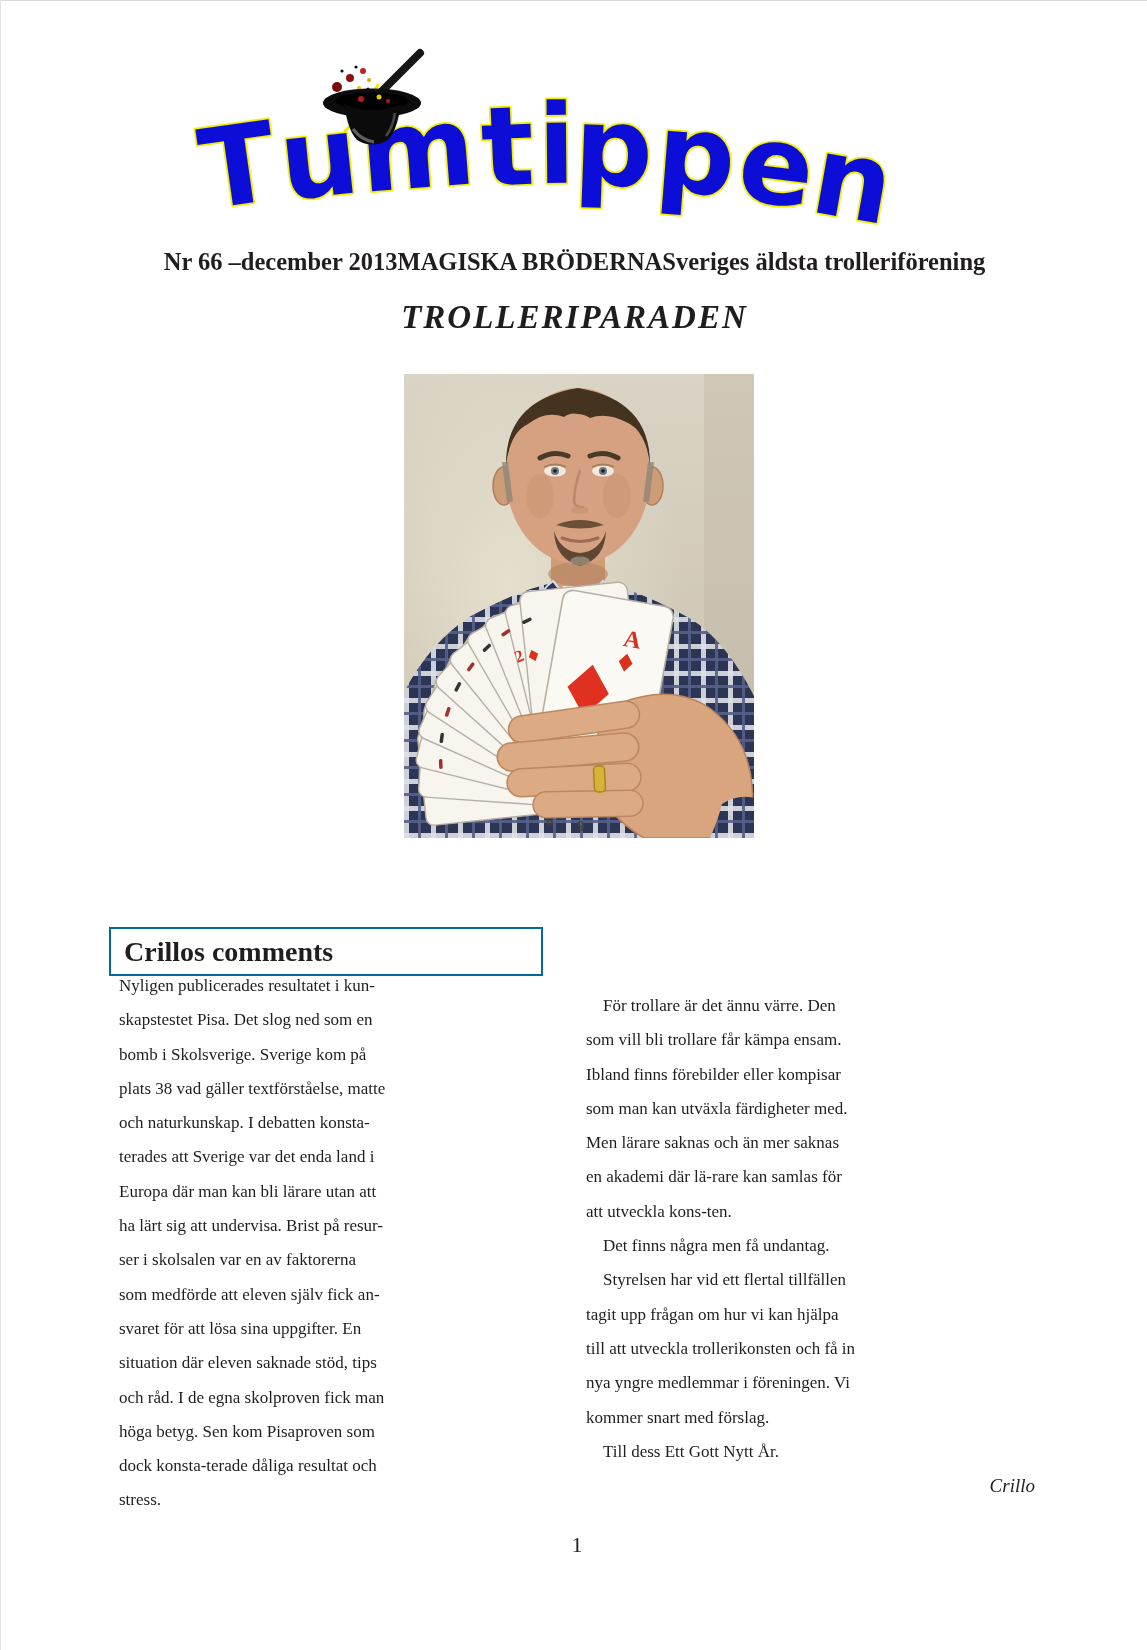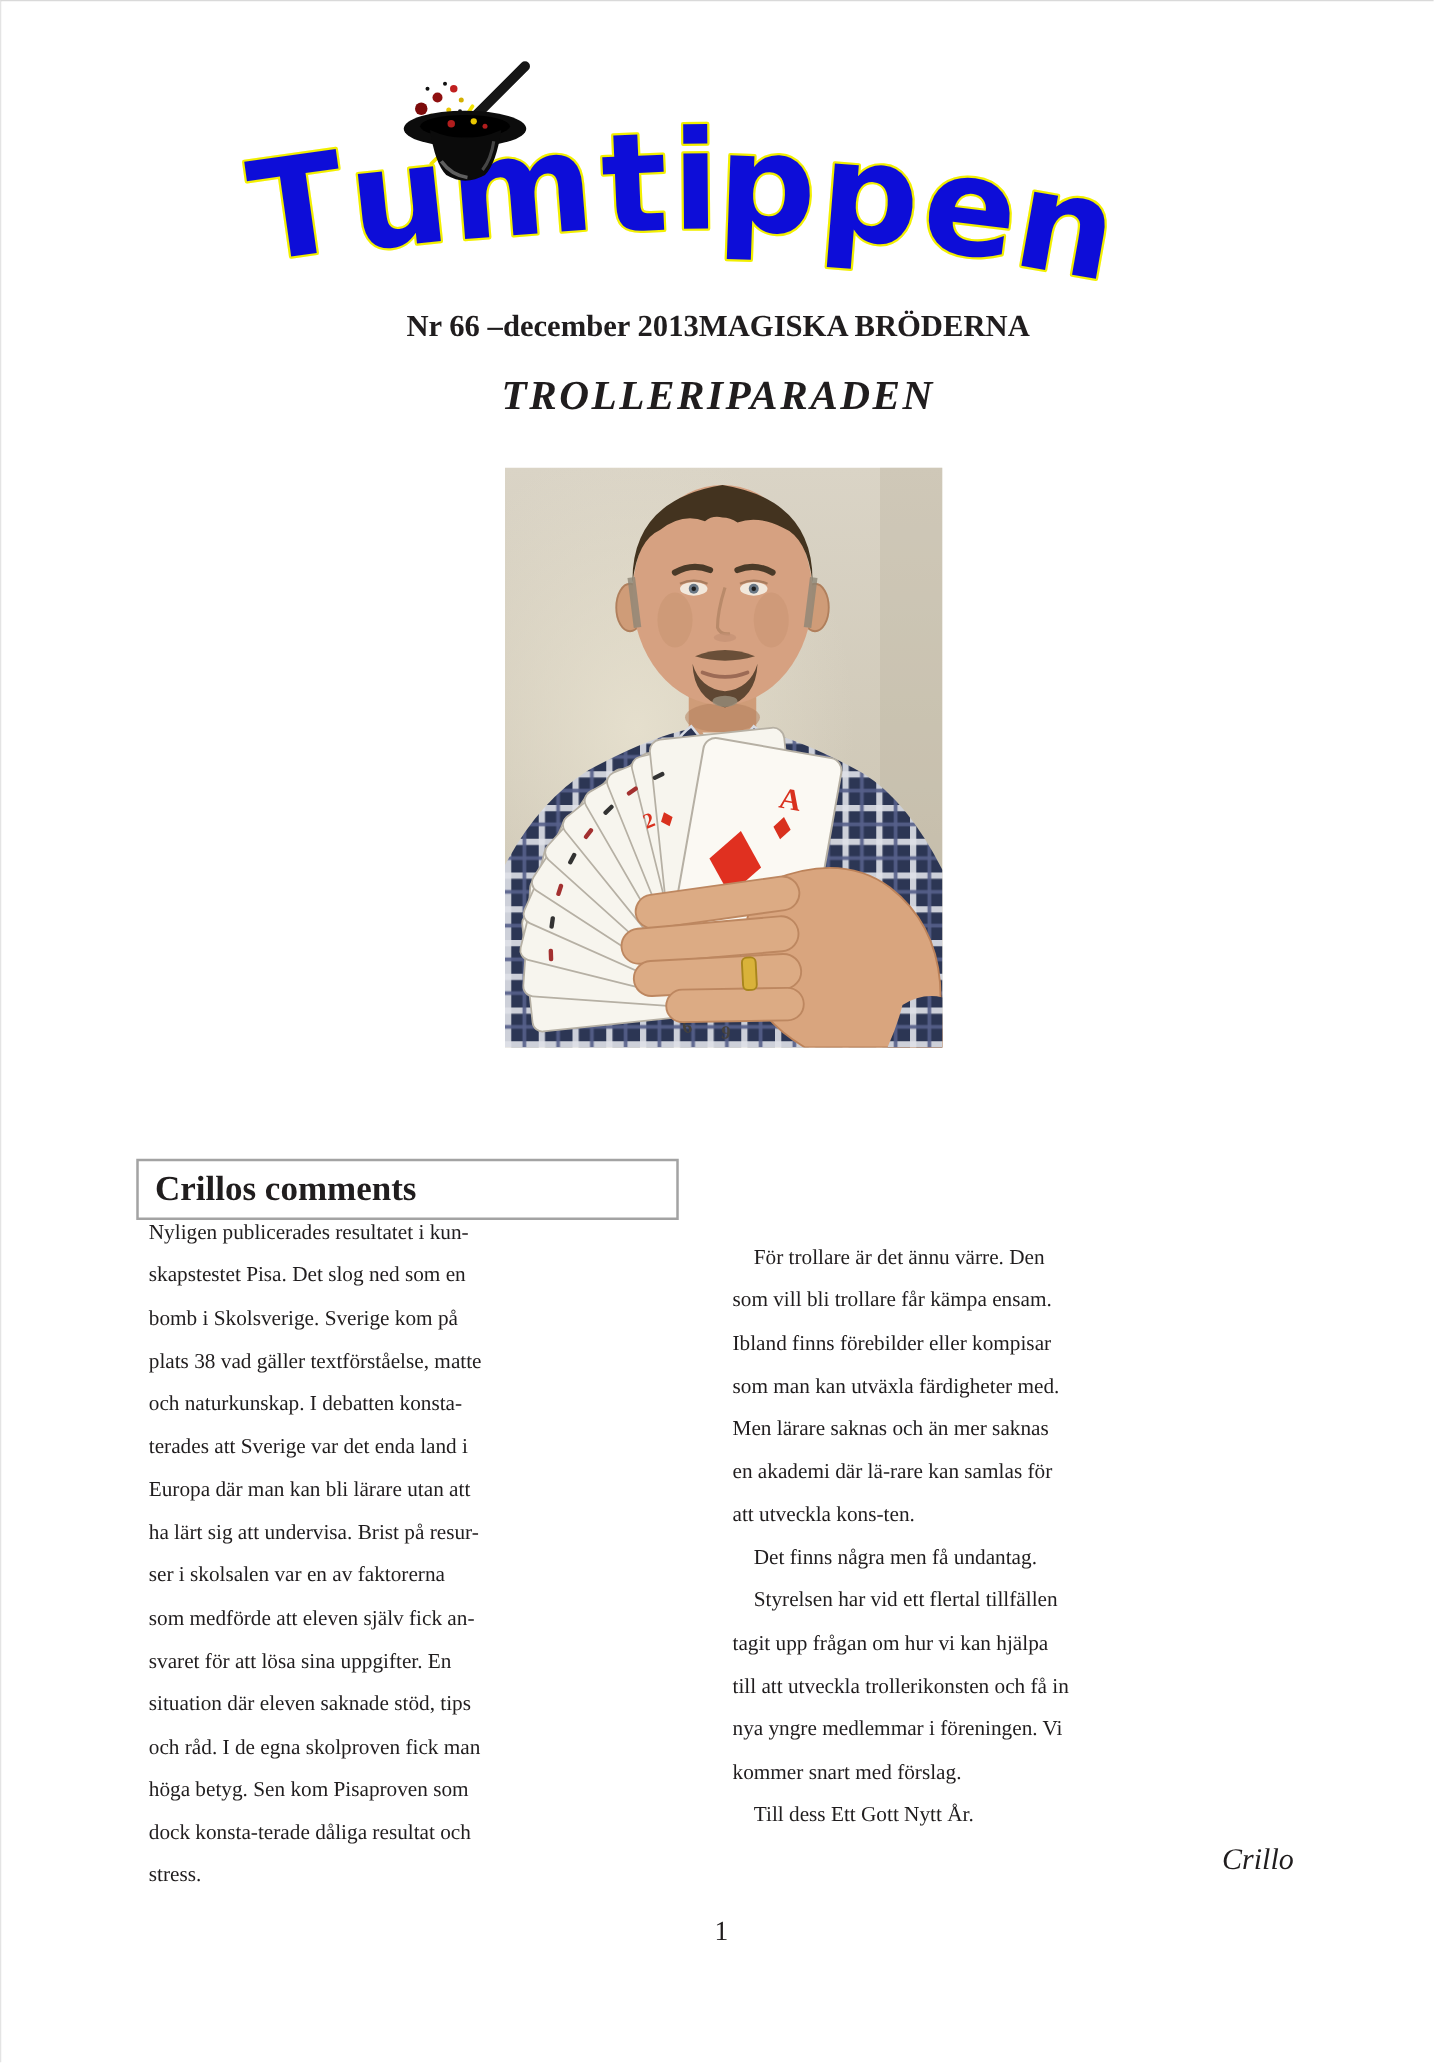--- a/index.html
+++ b/index.html
@@ -3,25 +3,25 @@
 <meta charset="utf-8">
 <style>
   html,body{margin:0;padding:0;background:#ffffff;}
   body{width:1147px;height:1650px;position:relative;font-family:"Liberation Serif",serif;color:#201d1e;}
   .page{position:absolute;inset:0;background:#fff;overflow:hidden;border-top:1px solid #d9d9d9;border-left:1px solid #e4e4e4;}
   .logo-svg{position:absolute;left:0;top:0;}
   .masthead{position:absolute;top:247px;left:0;width:1147px;display:flex;justify-content:center;font-weight:bold;font-size:24.5px;white-space:nowrap;}
   .title{position:absolute;top:298px;left:0;width:1147px;margin:0;text-align:center;font-size:33px;font-style:italic;font-weight:bold;letter-spacing:2px;}
   .photo-svg{position:absolute;left:403px;top:373px;}
   .caption{position:absolute;top:856px;left:0;width:1036px;text-align:center;font-weight:bold;font-size:27px;}
-  .comments-box{position:absolute;left:108px;top:926px;width:434px;height:49px;border:2px solid #a3a3a3;box-sizing:border-box;display:flex;align-items:center;padding-left:13px;font-weight:bold;font-size:28px;background:#fff;}
+  .comments-box{position:absolute;left:108px;top:926px;width:434px;height:49px;border:2px solid #0369a1;box-sizing:border-box;display:flex;align-items:center;padding-left:13px;font-weight:bold;font-size:28px;background:#fff;}
   .col{position:absolute;top:968px;font-size:17px;line-height:34.3px;white-space:pre-line;}
   .col-left{left:118px;width:472px;}
   .col-right{left:585px;width:466px;margin-top:20px;}
-  .signature{position:absolute;top:1474px;left:585px;width:449px;text-align:right;font-style:italic;font-size:24px;}
+  .signature{position:absolute;top:1474px;left:585px;width:449px;text-align:right;font-style:italic;font-size:19px;}
   .page-number{position:absolute;top:1531px;left:0;width:1152px;text-align:center;font-size:22px;}
   .logo-letter{font-family:"DejaVu Sans",sans-serif;font-weight:bold;font-size:110px;paint-order:stroke fill;stroke-linejoin:round;}
 </style>
 </head>
 <body>
 
 <div class="page">
 
   <svg class="logo-svg" width="1147" height="245" viewBox="0 0 1147 245">
     <g fill="#0d0dd8" stroke="#f2ef00" stroke-width="3.5">
@@ -64,20 +64,21 @@
       <circle cx="387" cy="100" r="2" fill="#b01d1d"></circle>
       <path d="M343,103 Q347,130 356,139 Q371,148 387,139 Q396,130 400,103 Q371,116 343,103 Z" fill="#0b0b0b"></path>
       <path d="M352,128 Q360,139 373,141" stroke="#6e6e6e" stroke-width="3" fill="none" opacity="0.85"></path>
       <path d="M394,112 Q392,126 385,135" stroke="#555" stroke-width="2.5" fill="none" opacity="0.8"></path>
     </g>
   </svg>
 
   <div class="masthead">
     <span>Nr 66 –december 2013</span>
     <span>MAGISKA BRÖDERNA</span>
+    <span>Sveriges äldsta trolleriförening</span>
   </div>
 
   <h1 class="title">TROLLERIPARADEN</h1>
 
   <svg class="photo-svg" width="350" height="464" viewBox="0 0 350 464">
     <defs>
       <linearGradient id="wall" x1="0" y1="0" x2="0" y2="1">
         <stop offset="0" stop-color="#dad4c6"></stop>
         <stop offset="0.55" stop-color="#d0c9b8"></stop>
         <stop offset="1" stop-color="#c6bfac"></stop>

